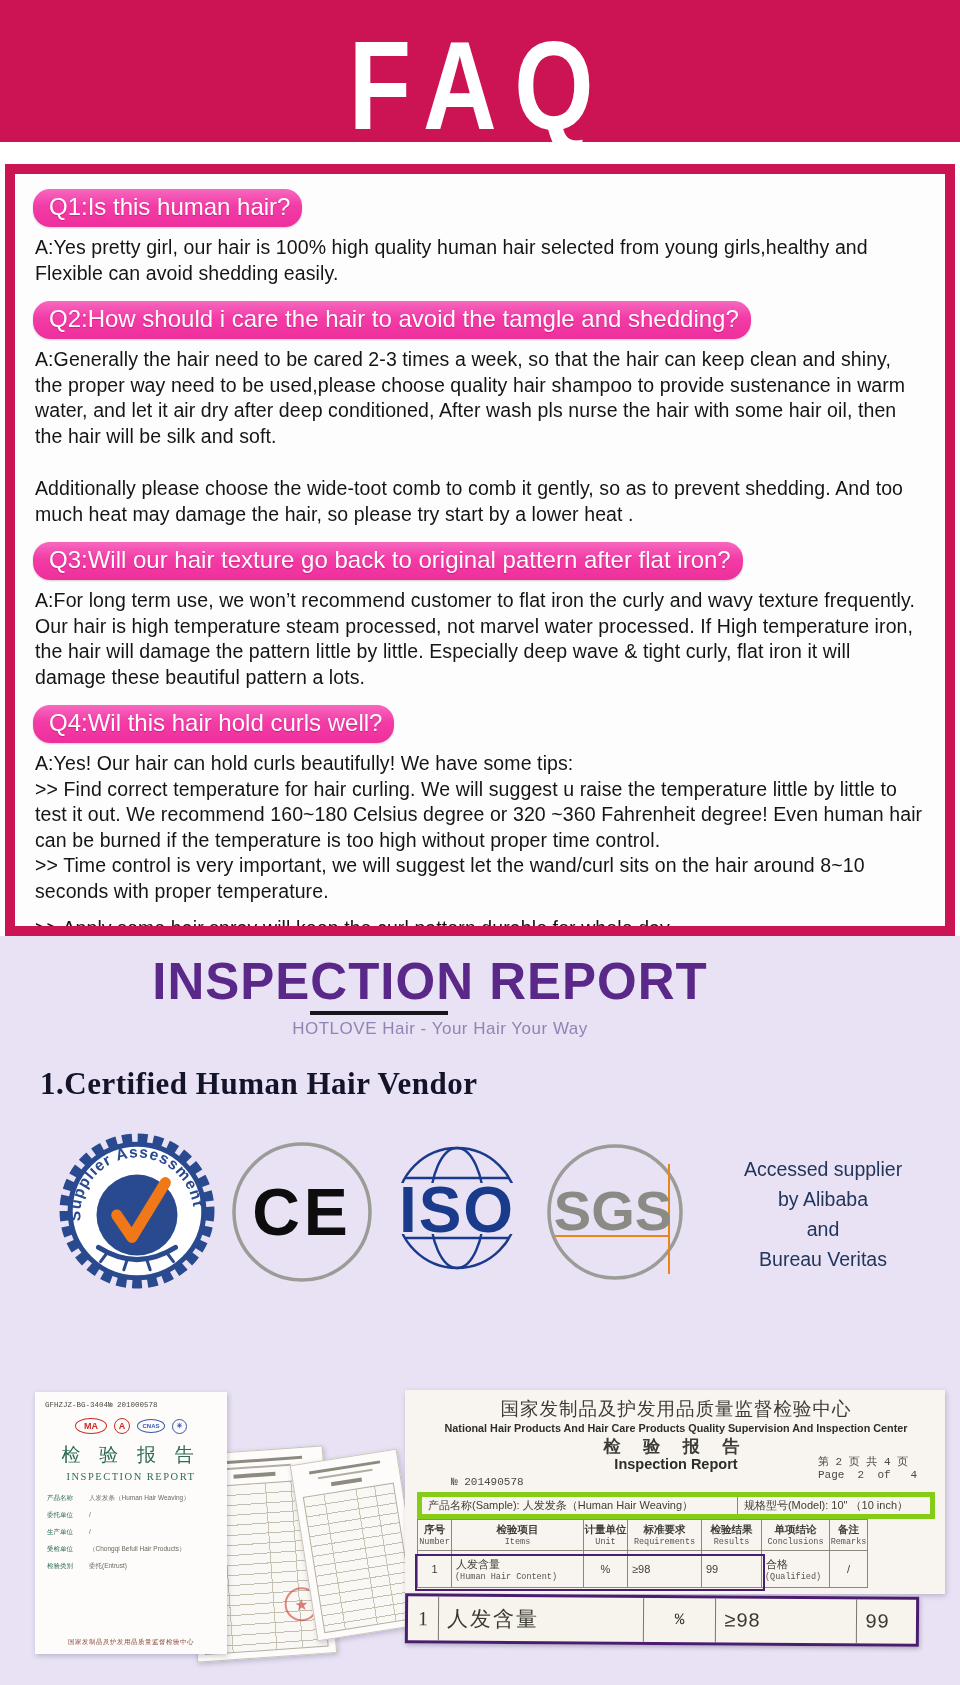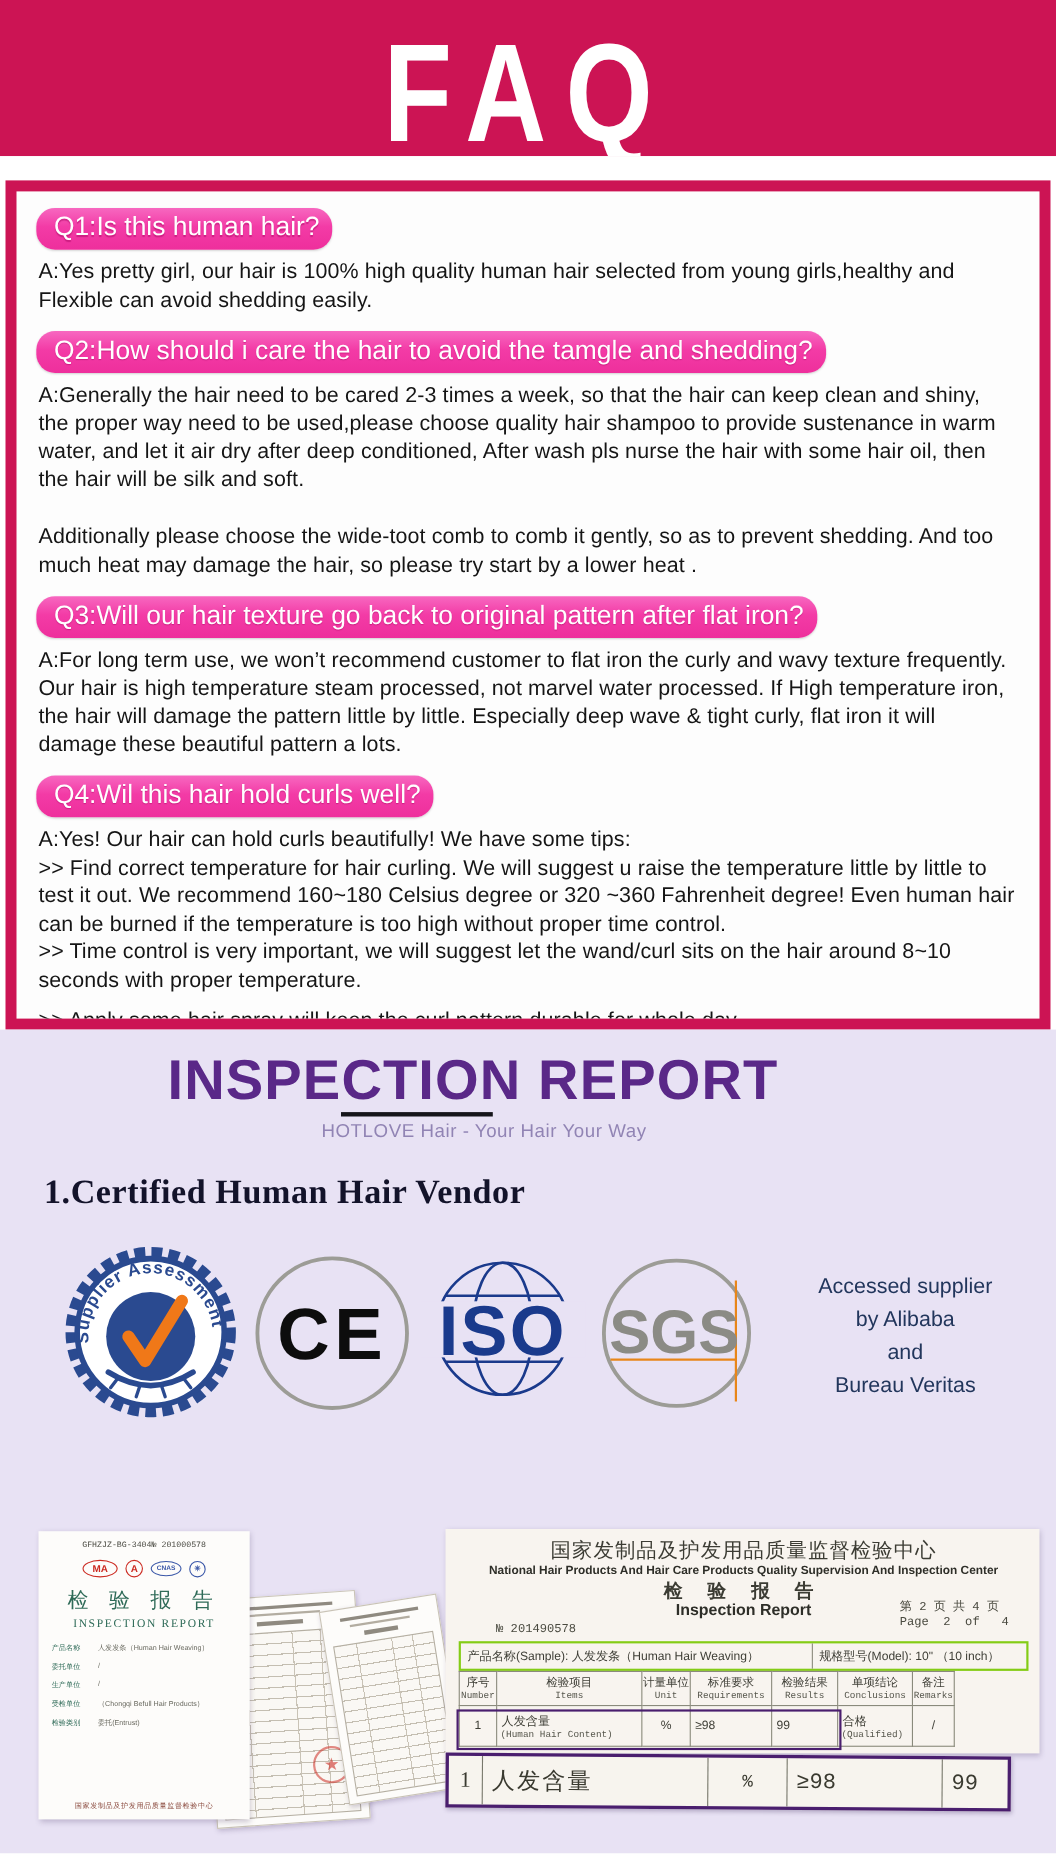--- a/index.html
+++ b/index.html
@@ -25,21 +25,21 @@
   .serif-h { position:absolute; font-family:"Liberation Serif", serif; font-weight:bold; font-size:31px; color:#13132a; letter-spacing:.5px; }
   .h-one { left:40px; top:130px; }
   .h-two { left:40px; top:384px; }
 
   .logo { position:absolute; }
   .note { position:absolute; left:690px; top:218px; width:266px; text-align:center; color:#22365C; font-size:19.5px; line-height:30px; }
 
   
   .doc { position:absolute; background:#fdfcfa; box-shadow:1px 2px 5px rgba(60,40,90,.25); }
   .left-cert { left:35px; top:456px; width:192px; height:262px; padding:9px 10px; font-size:7px; color:#5c5c54; z-index:3; }
-  .lc-top { display:flex; justify-content:center; font-family:"Liberation Mono", monospace; font-size:7.5px; color:#4a4a42; }
+  .lc-top { display:flex; justify-content:flex-start; font-family:"Liberation Mono", monospace; font-size:7.5px; color:#4a4a42; }
   .lc-stamps { display:flex; align-items:center; gap:7px; justify-content:center; margin:9px 0 8px; }
   .stamp { display:flex; align-items:center; justify-content:center; font-weight:bold; }
   .stamp.ma { width:32px; height:16px; border:1.6px solid #CC2B22; border-radius:50%; color:#CC2B22; font-size:9px; }
   .stamp.ca { width:16px; height:16px; border:1.6px solid #CC2B22; border-radius:50%; color:#CC2B22; font-size:9px; }
   .stamp.cnas { width:28px; height:14px; border:1.4px solid #3A57A8; border-radius:50%; color:#3A57A8; font-size:6px; }
   .stamp.seal { width:15px; height:15px; border:1.4px solid #3A57A8; border-radius:50%; color:#3A57A8; font-size:7px; }
   .lc-title-zh { text-align:center; font-family:"Liberation Serif", serif; font-size:19px; letter-spacing:7px; color:#2F6B58; margin-top:4px; white-space:nowrap; }
   .lc-title-en { text-align:center; font-family:"Liberation Serif", serif; font-size:10.5px; letter-spacing:1.5px; color:#2F6B58; margin:3px 0 12px; }
   .lc-row { display:flex; margin:0 0 8px 2px; }
   .lc-label { width:42px; color:#2F6B58; font-size:6.5px; flex:none; }
@@ -60,28 +60,28 @@
   .red-seal { position:absolute; right:6px; bottom:26px; width:34px; height:34px; border:2px solid rgba(204,43,34,.55); border-radius:50%; color:rgba(204,43,34,.6); font-size:16px; display:flex; align-items:center; justify-content:center; }
 
   .right-doc { left:405px; top:454px; width:540px; height:204px; background:#F8F4EF; padding:6px 10px 0 12px; z-index:4; }
   .rd-org-zh { text-align:center; font-size:18.5px; color:#3c3c34; letter-spacing:1px; }
   .rd-org-en { text-align:center; font-size:10.8px; font-weight:bold; color:#2e2e28; margin-top:1px; }
   .rd-title-zh { text-align:center; font-size:17px; font-weight:bold; letter-spacing:9px; color:#3c3c34; margin-top:1px; }
   .rd-title-en { text-align:center; font-size:14.5px; font-weight:bold; color:#2e2e28; margin-top:-2px; }
   .rd-meta { position:relative; height:20px; font-family:"Liberation Mono", monospace; color:#4a4a40; }
   .rd-no { position:absolute; left:34px; top:4px; font-size:11px; }
   .rd-page { position:absolute; right:18px; top:-16px; font-size:11px; text-align:left; line-height:13px; white-space:pre; }
-  .rd-sample { display:flex; border:2px solid #84cc16; height:27px; align-items:center; font-size:11px; color:#3e3e36; }
+  .rd-sample { display:flex; border:5px solid #84cc16; height:27px; align-items:center; font-size:11px; color:#3e3e36; }
   .rd-sample > div:first-child { width:62%; padding-left:6px; }
   .rd-sample > div:last-child { width:38%; border-left:1px solid #8a8a7c; padding-left:6px; height:100%; display:flex; align-items:center; }
   table.rd-table { border-collapse:collapse; width:450px; margin-top:0; table-layout:fixed; }
   .rd-table th, .rd-table td { border:1px solid #8a8a7c; font-weight:normal; text-align:center; color:#3e3e36; padding:0; vertical-align:middle; }
   .rd-table th { height:31px; }
   .rd-table td { height:37px; }
-  .th-zh { font-size:10.5px; display:block; }
+  .th-zh { font-size:10.5px; display:block;font-weight:bold; }
   .th-en { font-size:8.5px; font-family:Liberation Mono, monospace; display:block; color:#55554b; }
   .cell-sub { font-size:8.5px; font-family:"Liberation Mono", monospace; display:block; color:#55554b; text-align:left; padding-left:3px; }
   .cell-main { font-size:11px; display:block; text-align:left; padding-left:4px; }
   .cell-c { font-size:11px; }
   .hl-box { position:absolute; left:10px; top:164px; width:350px; height:37px; border:2.5px solid #4A1E6E; z-index:5; }
 
   .zoom-strip { position:absolute; left:405px; top:659px; width:514px; height:50px; background:#F7F4EE; border:3px solid #4A1E6E; transform:rotate(.4deg); z-index:6; display:flex; align-items:stretch; box-shadow:1px 2px 4px rgba(60,40,90,.3); }
   .zs-cell { display:flex; align-items:center; color:#3a3a30; border-left:1.5px solid #77776b; padding-left:8px; }
   .zs-cell:first-child { border-left:none; justify-content:center; padding-left:0; }
   .zs-num { width:30px; font-family:"Liberation Serif", serif; font-size:20px; }

